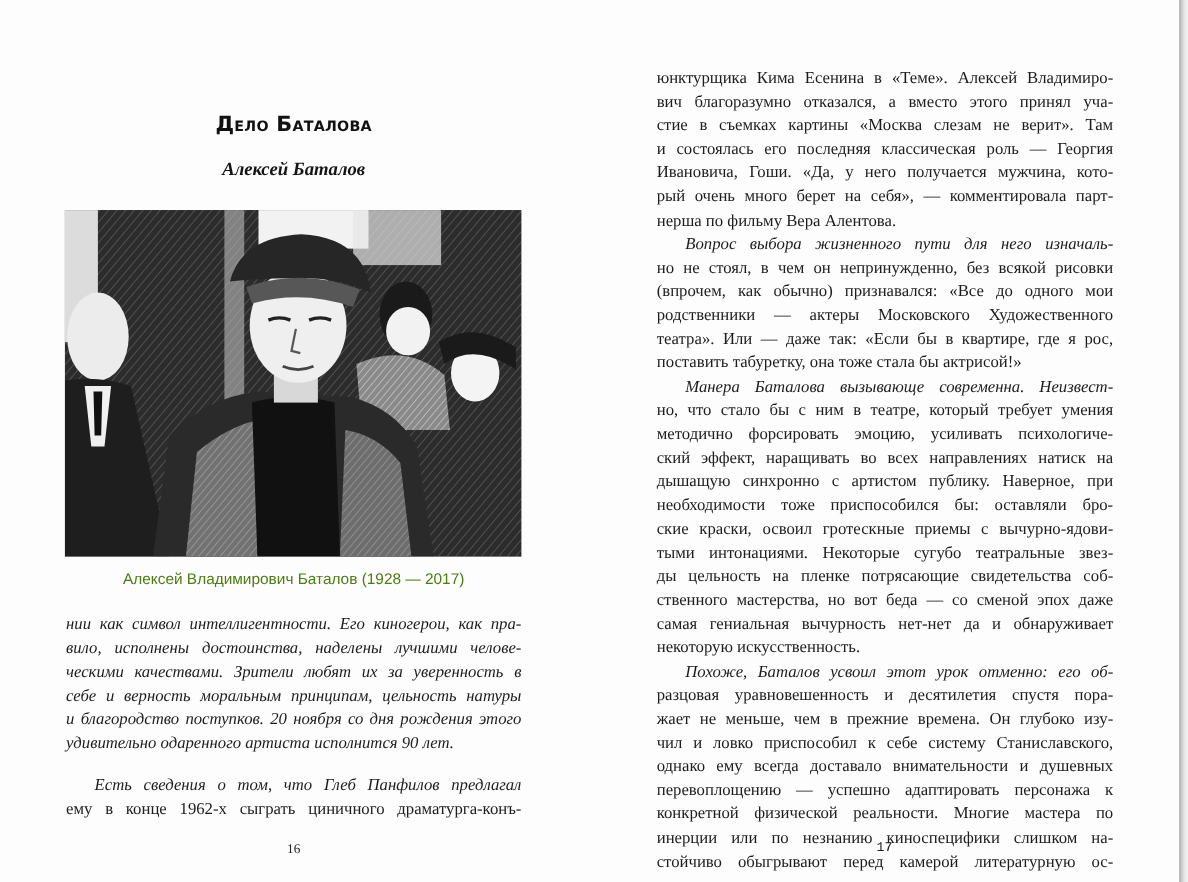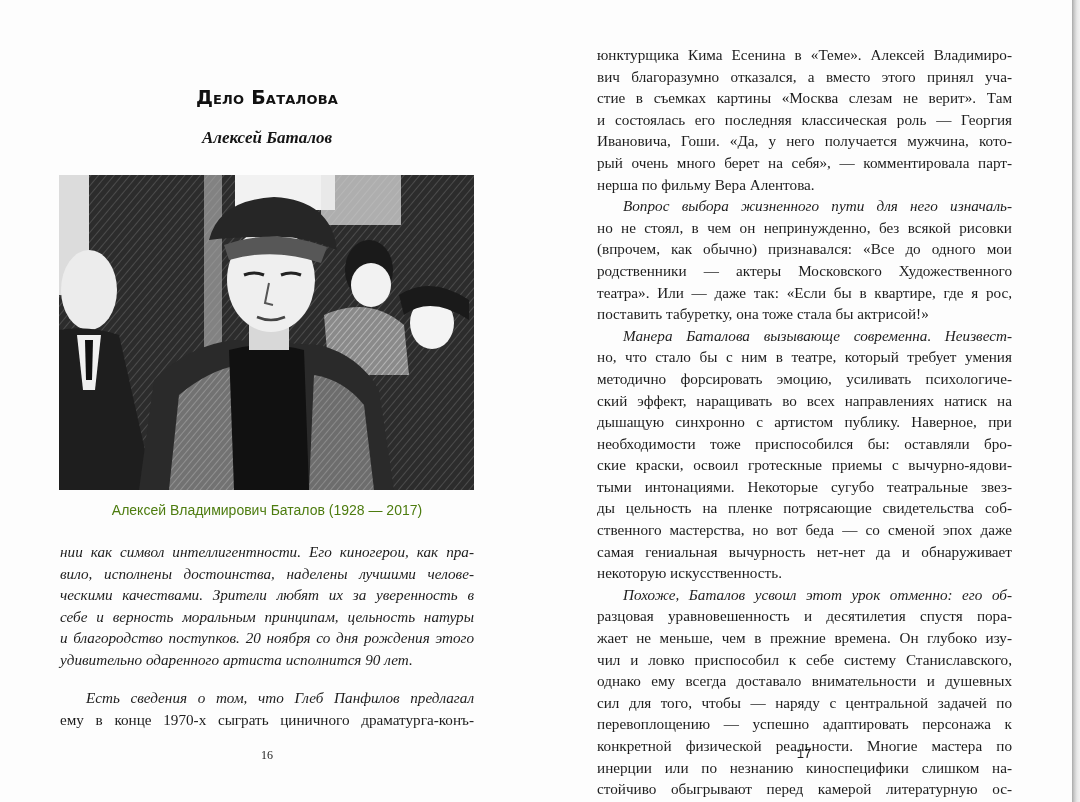--- a/index.html
+++ b/index.html
@@ -13,21 +13,21 @@
       background: #fdfdfd;
       color: #1a1a1a;
       font-family: "DejaVu Serif", "Liberation Serif", serif;
     }
     .edge {
       position: absolute; top: 0; right: 0;
       width: 8px; height: 802px;
       background: linear-gradient(to right, #a9a9a9 0px, #c8c8c8 2px, #e8e8e8 5px, #f2f2f2 8px);
     }
     .page {
-      position: absolute; top: 0; height: 766px;
+      position: absolute; top: 16px; height: 766px;
     }
     .page-left { left: 0; width: 540px; }
     .page-right { left: 540px; width: 532px; }
 
     .chapter-title {
       position: absolute; left: 60px; width: 414px; top: 86px;
       text-align: center;
       font-family: "DejaVu Sans", "Liberation Sans", sans-serif;
       font-size: 19px; font-weight: 700;
       font-variant: small-caps;
@@ -148,21 +148,21 @@
       <span class="line">нии как символ интеллигентности. Его киногерои, как пра-</span>
       <span class="line">вило, исполнены достоинства, наделены лучшими челове-</span>
       <span class="line">ческими качествами. Зрители любят их за уверенность в</span>
       <span class="line">себе и верность моральным принципам, цельность натуры</span>
       <span class="line">и благородство поступков. 20 ноября со дня рождения этого</span>
       <span class="line last">удивительно одаренного артиста исполнится 90 лет.</span>
     </div>
 
     <div class="text-block body-left">
       <span class="line indent">Есть сведения о том, что Глеб Панфилов предлагал</span>
-      <span class="line">ему в конце 1970-х сыграть циничного драматурга-конъ-</span>
+      <span class="line">ему в конце 1962-х сыграть циничного драматурга-конъ-</span>
     </div>
 
     <div class="page-number pn-left">16</div>
   </div>
 
   <div class="page page-right">
     <div class="text-block body-right">
       <span class="line">юнктурщика Кима Есенина в «Теме». Алексей Владимиро-</span>
       <span class="line">вич благоразумно отказался, а вместо этого принял уча-</span>
       <span class="line">стие в съемках картины «Москва слезам не верит». Там</span>
@@ -186,21 +186,20 @@
       <span class="line">тыми интонациями. Некоторые сугубо театральные звез-</span>
       <span class="line">ды цельность на пленке потрясающие свидетельства соб-</span>
       <span class="line">ственного мастерства, но вот беда — со сменой эпох даже</span>
       <span class="line">самая гениальная вычурность нет-нет да и обнаруживает</span>
       <span class="line last">некоторую искусственность.</span>
       <span class="line indent">Похоже, Баталов усвоил этот урок отменно: его об-</span>
       <span class="line">разцовая уравновешенность и десятилетия спустя пора-</span>
       <span class="line">жает не меньше, чем в прежние времена. Он глубоко изу-</span>
       <span class="line">чил и ловко приспособил к себе систему Станиславского,</span>
       <span class="line">однако ему всегда доставало внимательности и душевных</span>
-      <span class="line">сил для того, чтобы — наряду с центральной задачей по</span>
       <span class="line">перевоплощению — успешно адаптировать персонажа к</span>
       <span class="line">конкретной физической реальности. Многие мастера по</span>
       <span class="line">инерции или по незнанию киноспецифики слишком на-</span>
       <span class="line">стойчиво обыгрывают перед камерой литературную ос-</span>
     </div>
 
     <div class="page-number pn-right">17</div>
   </div>
 
   <div class="edge"></div>

